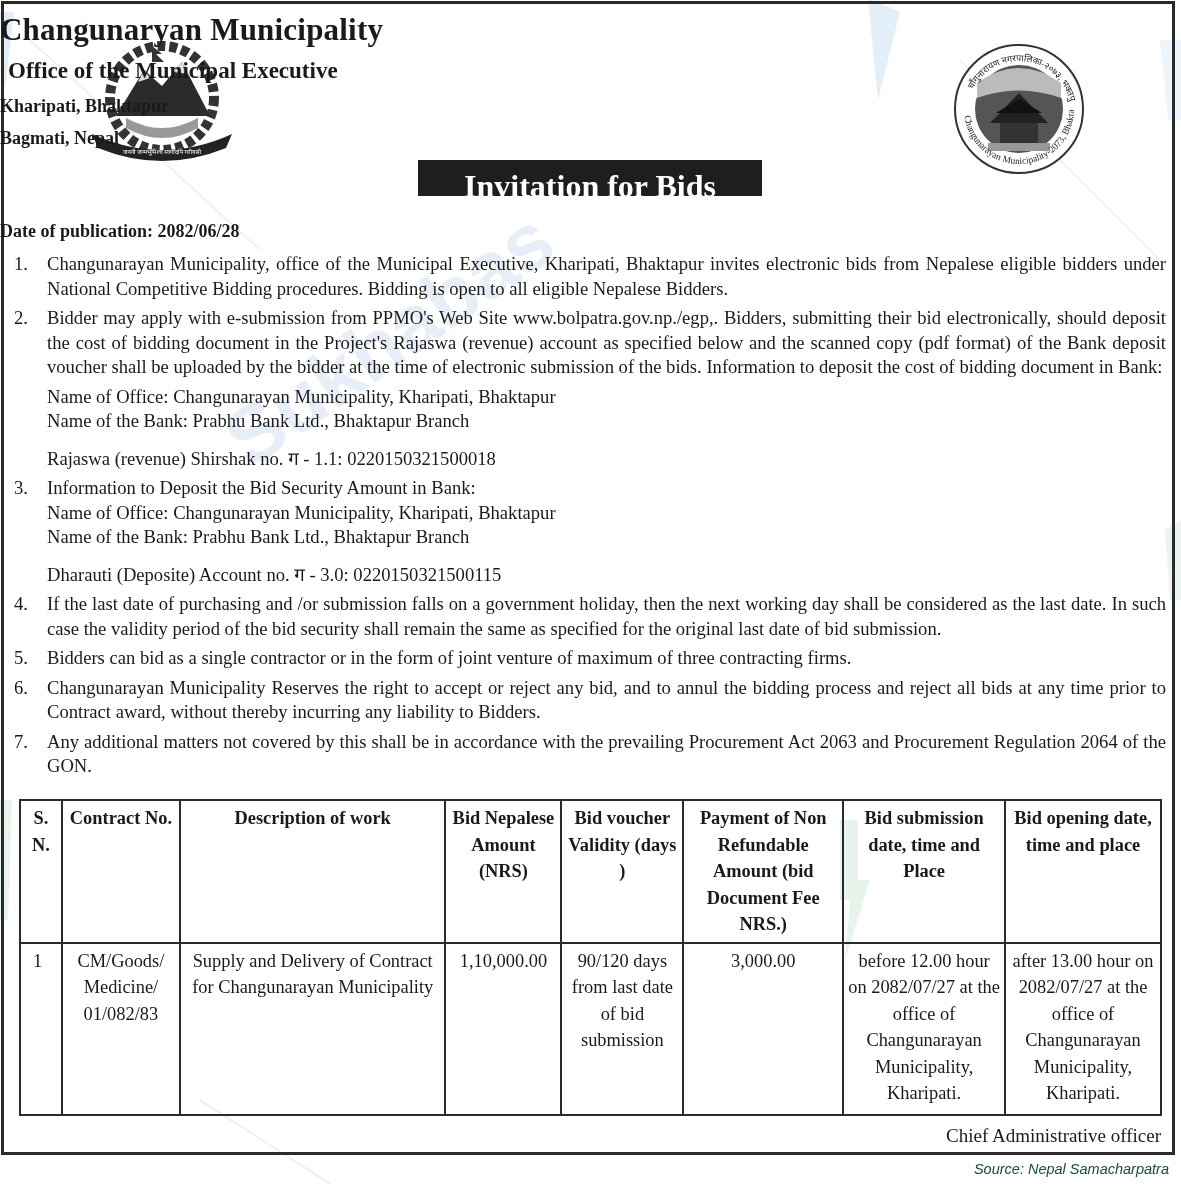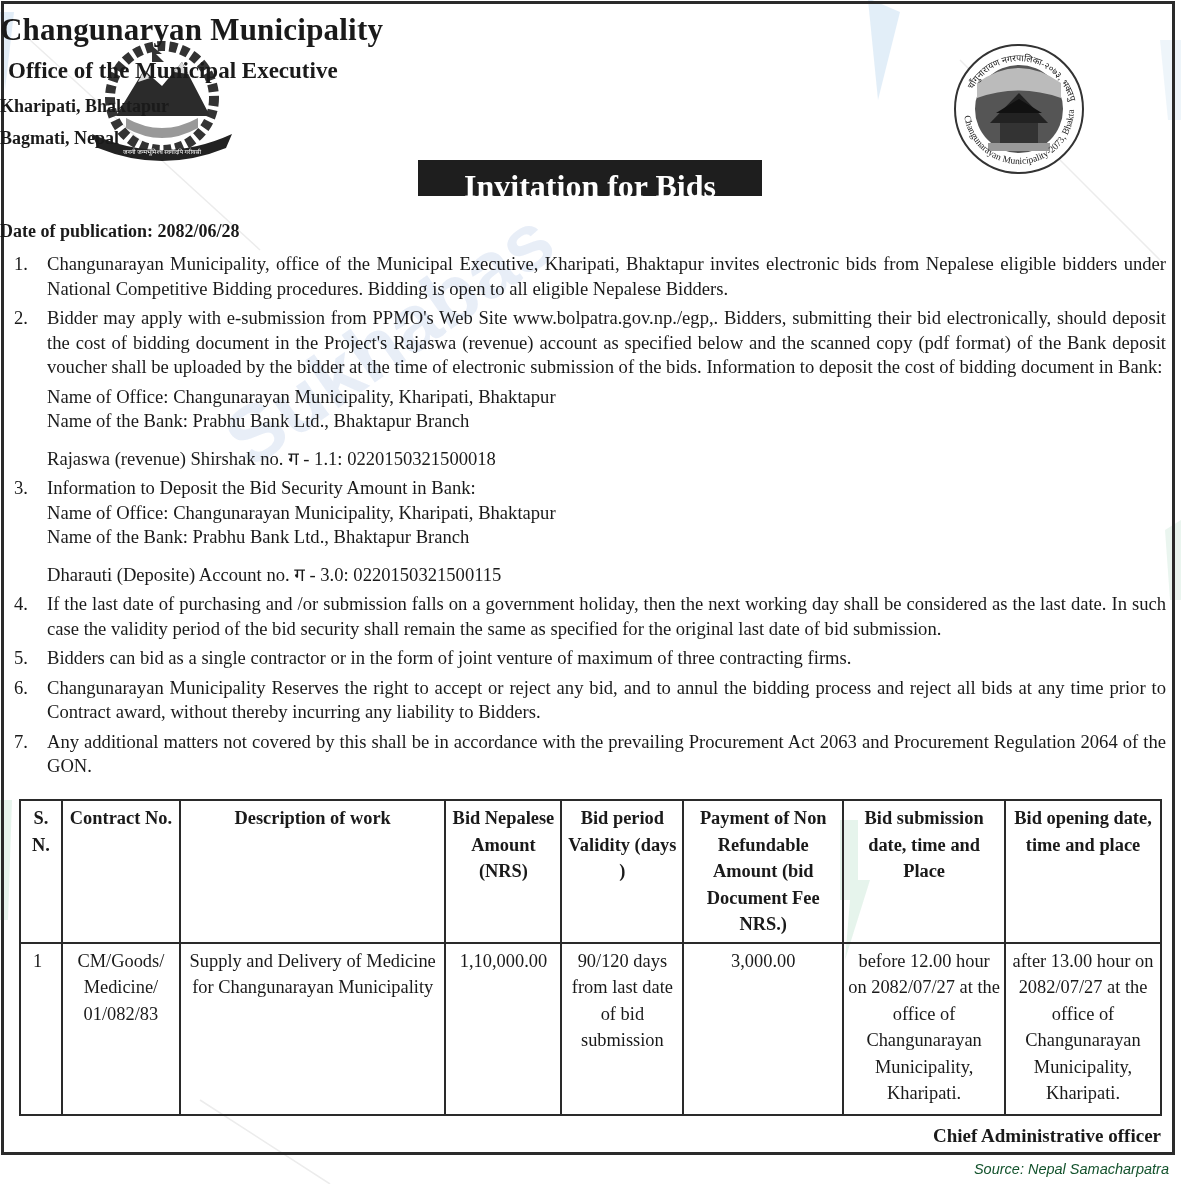--- a/index.html
+++ b/index.html
@@ -16,21 +16,21 @@
   .emblem-right { position:absolute; left:950px; top:43px; width:138px; height:132px; }
   .items { position:absolute; left:14px; top:252px; width:1152px; font-size:18.6px; line-height:24.5px; }
   .item { position:relative; padding-left:33px; margin-bottom:5px; text-align:justify; }
   .item .num { position:absolute; left:0; top:0; }
   .sub { padding-left:33px; margin:0; }
   .sub.gap { margin-top:13px; }
   table.bids { position:absolute; left:19px; top:799px; width:1143px; border-collapse:collapse; font-size:18.4px; line-height:26.5px; }
   table.bids th, table.bids td { border:2px solid #2a2a2a; vertical-align:top; text-align:center; padding:4px 3px; }
   table.bids th { font-weight:bold; height:132px;margin-left:10px; }
   table.bids td { height:162px; }
-  .signature { position:absolute; right:20px; top:1125px; font-weight:bold; font-size:19px; }
+  .signature { position:absolute; right:20px; top:1125px; font-weight:normal; font-size:19px; }
   .source { position:absolute; right:12px; top:1161px; font-family:"Liberation Sans", sans-serif; font-style:italic; font-size:14.5px; color:#14532d; }
 </style>
 </head>
 <body>
 
 <svg class="wm" style="left:0;top:0" width="1181" height="1184">
   <polygon points="0,12 14,12 5,90" fill="#dbe9f5" opacity="0.8"></polygon>
   <polygon points="868,0 872,0 900,12 878,100" fill="#d6e7f5" opacity="0.7"></polygon>
   <polygon points="1160,40 1181,40 1181,120 1168,120" fill="#deecf5" opacity="0.5"></polygon>
   <polygon points="840,820 858,820 858,880 870,880 845,960 850,900 840,900" fill="#dcefe4" opacity="0.7"></polygon>
@@ -125,31 +125,31 @@
       <col style="width:160px">
       <col style="width:162px">
       <col style="width:156px">
   </colgroup>
   <thead>
     <tr>
       <th>S. N.</th>
       <th>Contract No.</th>
       <th>Description of work</th>
       <th>Bid Nepalese Amount (NRS)</th>
-      <th>Bid period Validity (days )</th>
+      <th>Bid voucher Validity (days )</th>
       <th>Payment of Non Refundable Amount (bid Document Fee NRS.)</th>
       <th>Bid submission date, time and Place</th>
       <th>Bid opening date, time and place</th>
     </tr>
   </thead>
   <tbody>
     <tr>
       <td style="text-align:left;padding-left:12px">1</td>
       <td>CM/Goods/ Medicine/ 01/082/83</td>
-      <td>Supply and Delivery of Medicine for Changunarayan Municipality</td>
+      <td>Supply and Delivery of Contract for Changunarayan Municipality</td>
       <td>1,10,000.00</td>
       <td>90/120 days from last date of bid submission</td>
       <td>3,000.00</td>
       <td>before 12.00 hour on 2082/07/27 at the office of Changunarayan Municipality, Kharipati.</td>
       <td>after 13.00 hour on 2082/07/27 at the office of Changunarayan Municipality, Kharipati.</td>
     </tr>
   </tbody>
 </table>
 
 <div class="signature">Chief Administrative officer</div>

